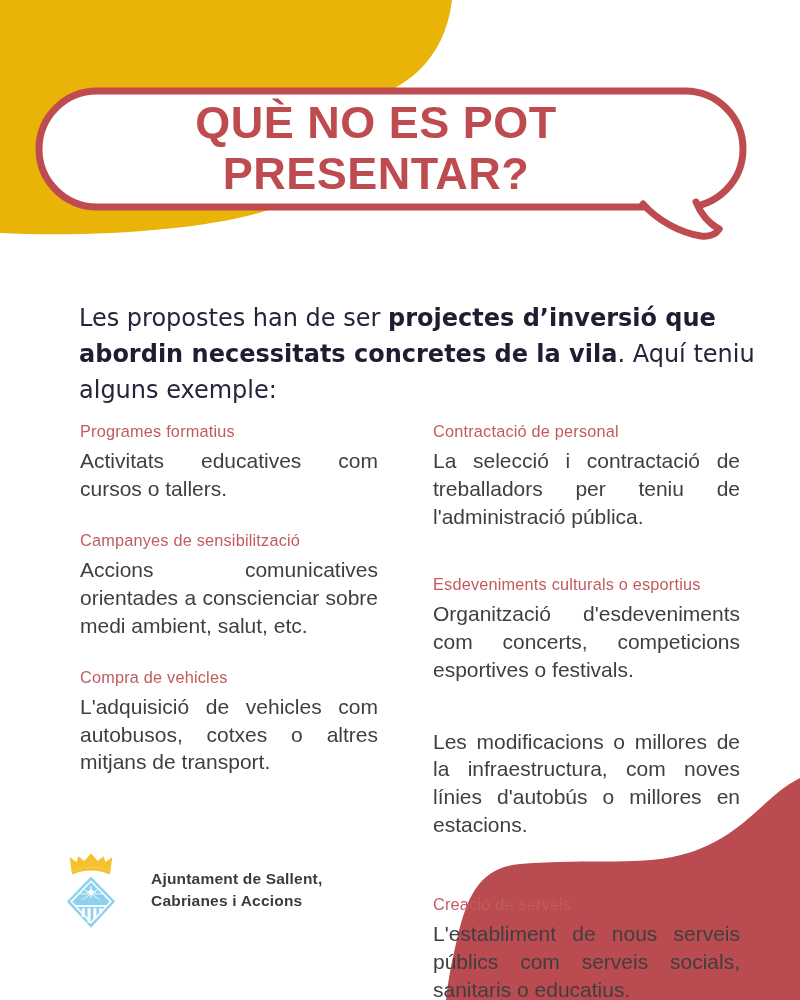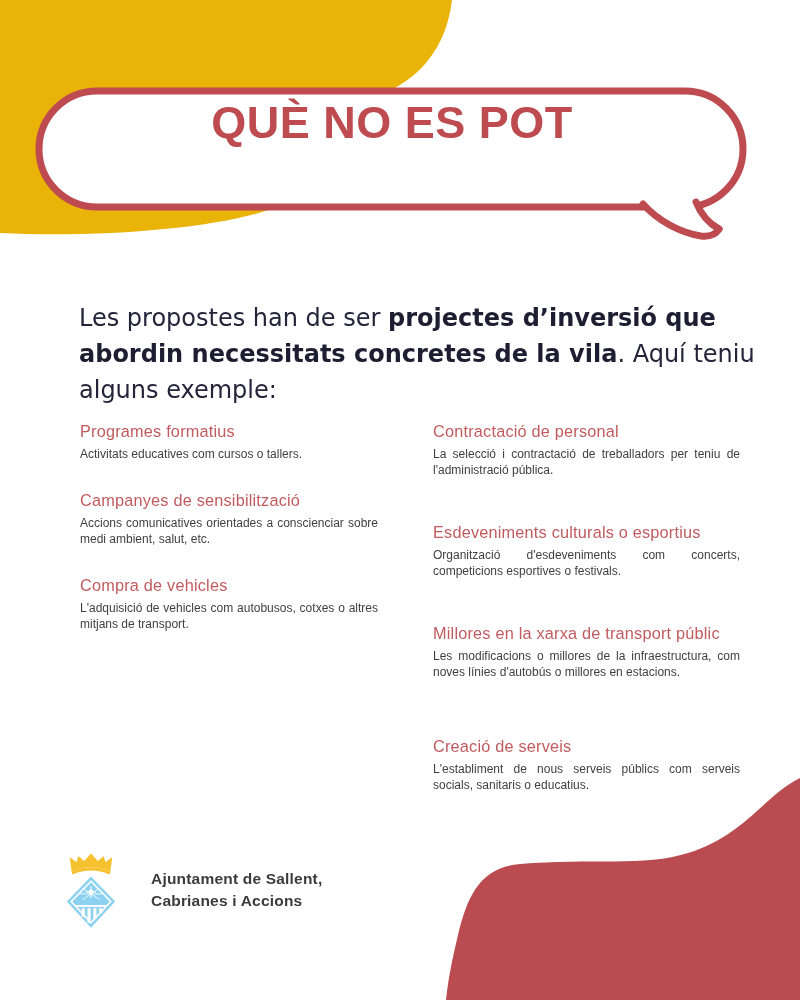--- a/index.html
+++ b/index.html
@@ -3,35 +3,35 @@
 <meta charset="utf-8">
 <style>
   html,body{margin:0;padding:0;background:#fff;}
   .page{position:relative;width:800px;height:1000px;background:#ffffff;overflow:hidden;
         font-family:"Liberation Sans",sans-serif;}
   .blob{position:absolute;pointer-events:none;}
   #yellow-blob{left:0;top:0;}
   #red-blob{right:0;bottom:0;}
   .bubble-wrap{position:absolute;left:0;top:0;width:800px;height:260px;}
   .bubble-wrap svg{position:absolute;left:0;top:0;}
-  .title{position:absolute;left:40px;top:97px;width:704px;text-align:center;
+  .title{position:absolute;left:24px;top:97px;width:704px;text-align:center;
          color:#BE4B50;font-weight:800;font-size:45px;line-height:1.14;letter-spacing:.5px;}
   .title span{display:block;}
   .intro{position:absolute;left:64px;top:276px;width:676px;color:#24243A;
          font-family:"DejaVu Sans","Liberation Sans",sans-serif;
          font-size:24px;line-height:1.5;font-weight:400;margin-left:15px;}
   .intro b{font-weight:700;color:#1E1E32;}
   .columns{position:absolute;left:80px;top:422px;width:660px;display:flex;gap:55px;}
   .col{display:flex;flex-direction:column;}
   .col-left{width:298px;}
   .col-right{width:307px;}
   .item{margin-bottom:28px;}
   .item h3{margin:0 0 6px 0;font-size:16.3px;font-weight:400;color:#C15B5E;
            letter-spacing:.2px;white-space:nowrap;}
-  .item p{margin:0;font-size:12px;color:#3F3F3F;line-height:1.33;
+  .item p{margin:0;font-size:21px;color:#3F3F3F;line-height:1.33;
           text-align:justify;}
   .footer-logo{position:absolute;left:62px;top:851px;display:flex;align-items:center;}
   .crest{width:58px;height:78px;margin-right:14px;flex:0 0 auto;}
   .org-name{font-size:15.5px;font-weight:700;color:#3C3C3C;line-height:1.45;letter-spacing:.2px;margin-left:17px;}
   .org-name span{display:block;}
 </style>
 </head>
 <body>
 
 <div class="page">
@@ -49,20 +49,21 @@
   <div class="bubble-wrap">
     <svg width="800" height="260" viewBox="0 0 800 260">
       <rect x="39" y="91" width="704" height="116" rx="58" fill="#ffffff" stroke="#BE4B50" stroke-width="7"></rect>
       <path d="M641 200 L696 200 C700 212 708 224 719 230 C714 234 707 236 700 235
                C680 232 658 218 641 200 Z" fill="#ffffff"></path>
       <path d="M643 204 C658 221 681 233 701 236 C710 237 716 234 719 229" fill="none" stroke="#BE4B50" stroke-width="7" stroke-linecap="round"></path>
       <path d="M719 229 C708 223 700 212 696 202" fill="none" stroke="#BE4B50" stroke-width="7" stroke-linecap="round"></path>
     </svg>
     <div class="title">
       <span>QUÈ NO ES POT</span>
+      <span>PRESENTAR?</span>
     </div>
   </div>
 
   <p class="intro"><span>Les propostes han de ser </span><b>projectes d’inversió que abordin necessitats concretes de la vila</b><span>. Aquí teniu alguns exemple:</span></p>
 
   <div class="columns">
     <div class="col col-left">
       <div class="item">
         <h3>Programes formatius</h3>
         <p>Activitats educatives com cursos o tallers.</p>
@@ -79,21 +80,20 @@
     <div class="col col-right">
       <div class="item">
         <h3>Contractació de personal</h3>
         <p>La selecció i contractació de treballadors per teniu de l'administració pública.</p>
       </div>
       <div class="item" style="margin-top:16px">
         <h3>Esdeveniments culturals o esportius</h3>
         <p>Organització d'esdeveniments com concerts, competicions esportives o festivals.</p>
       </div>
       <div class="item" style="margin-top:16px">
-        <h3>Millores en la xarxa de transport públic</h3>
         <p>Les modificacions o millores de la infraestructura, com noves línies d'autobús o millores en estacions.</p>
       </div>
       <div class="item" style="margin-top:28px">
         <h3>Creació de serveis</h3>
         <p>L'establiment de nous serveis públics com serveis socials, sanitaris o educatius.</p>
       </div>
     </div>
   </div>
 
   <div class="footer-logo">

